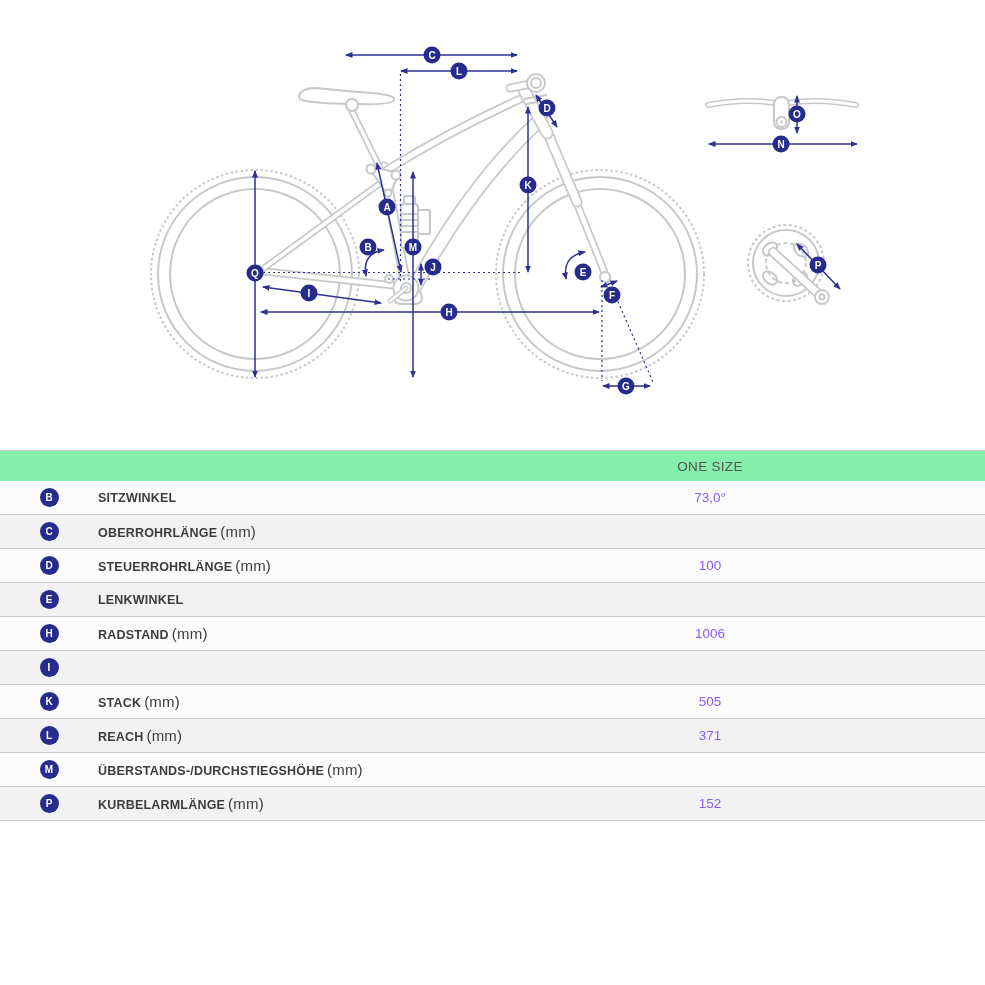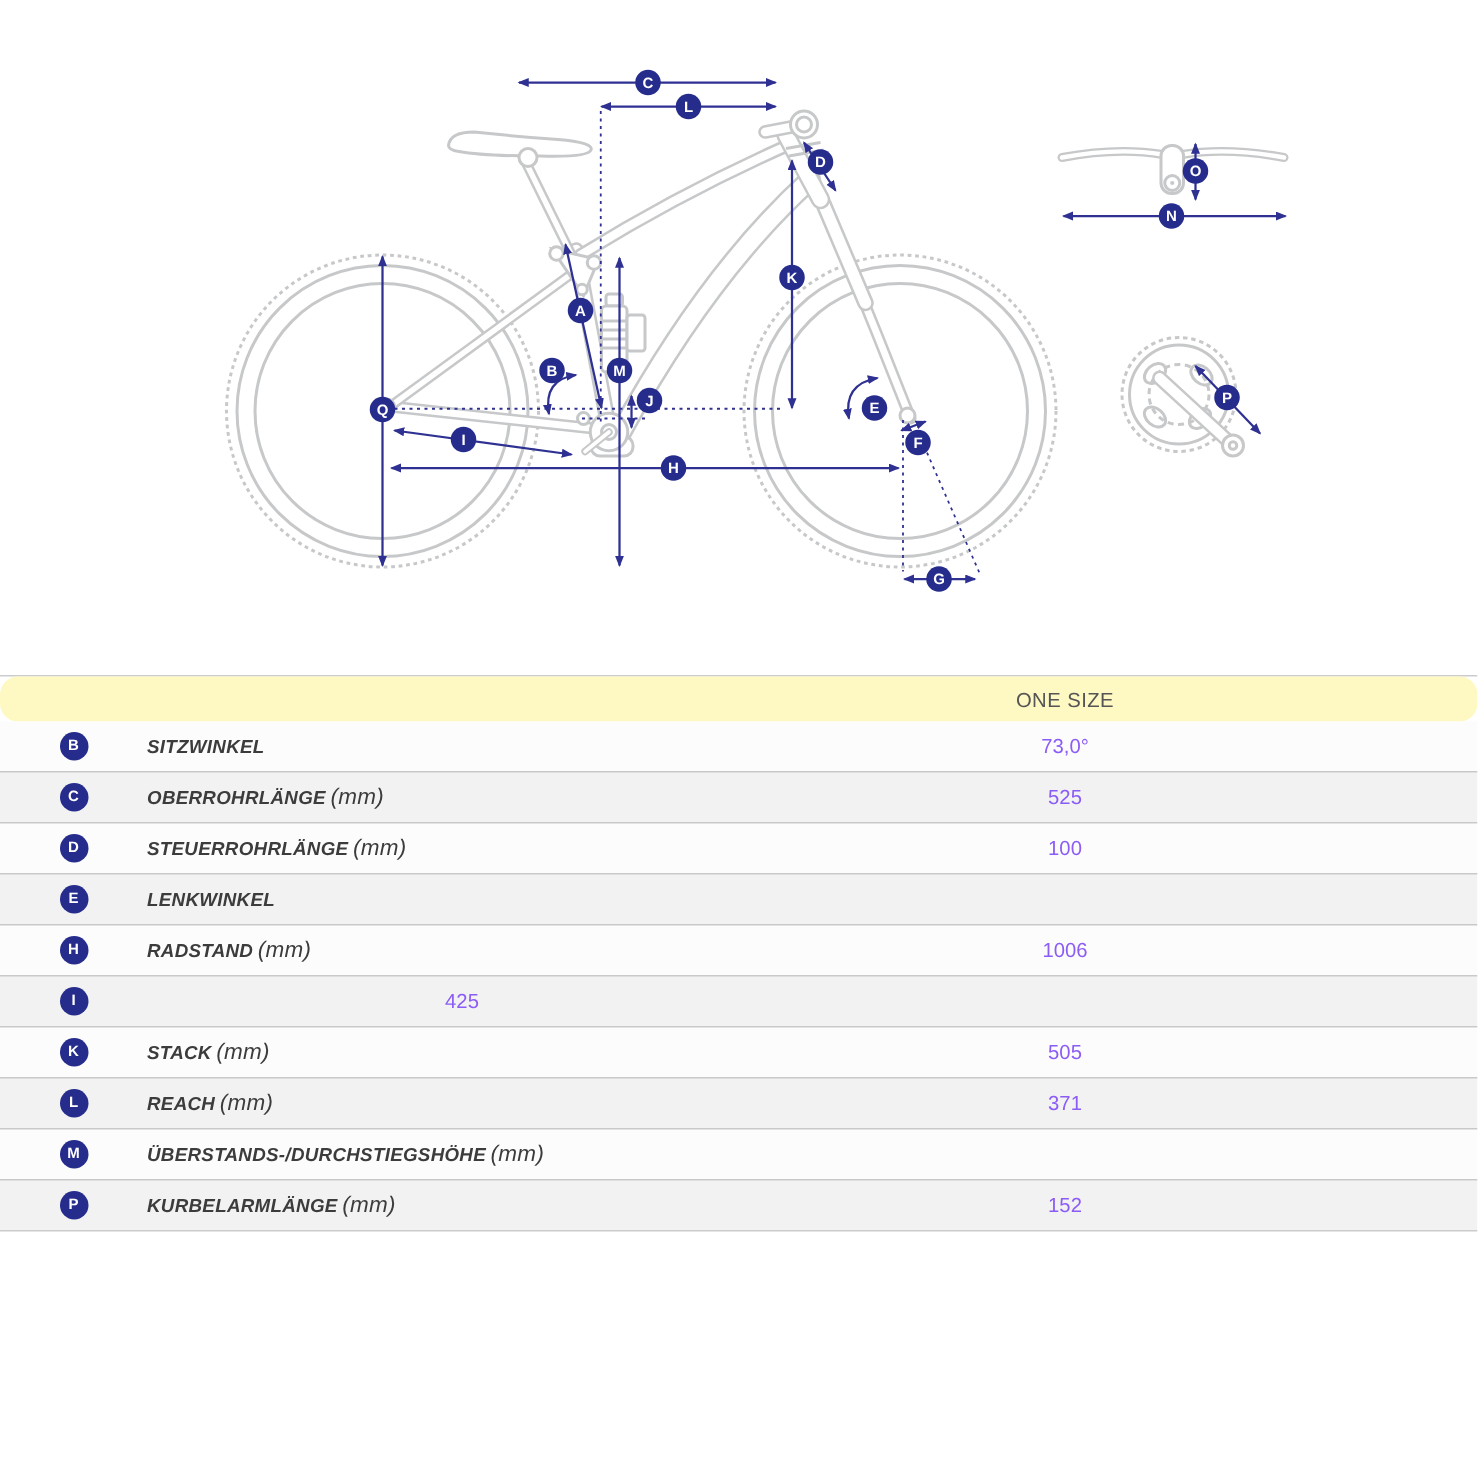--- a/index.html
+++ b/index.html
@@ -16,23 +16,23 @@
   .dim{stroke:#2e3192;stroke-width:1.5;fill:none;}
   .dim-dot{stroke:#2e3192;stroke-width:1.2;fill:none;stroke-dasharray:2 3;}
   .badge circle{fill:#262c8c;}
   .badge text{fill:#ffffff;font:bold 10px "Liberation Sans",sans-serif;text-anchor:middle;}
 
   
   .geo-table{position:absolute;top:450px;left:0;width:985px;border-top:1px solid #cccccc;border-bottom:1px solid #cccccc;}
   .g-row{display:flex;align-items:center;height:33px;background:#fcfcfc;}
   .g-row + .g-row{border-top:1px solid #c9c9c9;}
   .g-row.alt{background:#f2f2f2;}
-  .g-row.head{height:30px;background:#fef9c3;border-radius:12px;}
+  .g-row.head{height:30px;background:#86efac;}
   .cell-badge{width:98px;display:flex;justify-content:center;align-items:center;}
-  .cell-label{flex:1;color:#3c3c3c;font-size:12.5px;font-weight:bold;letter-spacing:.2px;white-space:nowrap;font-style:italic;}
+  .cell-label{flex:1;color:#3c3c3c;font-size:12.5px;font-weight:bold;letter-spacing:.2px;white-space:nowrap;}
   .cell-label .unit{font-size:15px;font-weight:normal;color:#3c3c3c;margin-left:3px;}
   .cell-value{width:420px;margin-right:65px;text-align:center;color:#8b5cf6;font-size:13.5px;}
   .g-row.head .cell-value{color:#555555;letter-spacing:.3px;}
   .tbadge{display:inline-flex;width:19px;height:19px;border-radius:50%;background:#262c8c;color:#fff;
           font-size:10px;font-weight:bold;align-items:center;justify-content:center;}
 </style>
 </head>
 <body>
 
 <div class="page">
@@ -259,21 +259,20 @@
       <div class="cell-value">73,0°</div>
     </div>
 
     <div class="g-row alt">
       <div class="cell-badge">
         <span class="tbadge">C</span>
       </div>
       <div class="cell-label">
         <span>OBERROHRLÄNGE</span><span class="unit">(mm)</span>
       </div>
-      <div class="cell-value">525</div>
     </div>
 
     <div class="g-row">
       <div class="cell-badge">
         <span class="tbadge">D</span>
       </div>
       <div class="cell-label">
         <span>STEUERROHRLÄNGE</span><span class="unit">(mm)</span>
       </div>
       <div class="cell-value">100</div>
@@ -295,21 +294,20 @@
       <div class="cell-label">
         <span>RADSTAND</span><span class="unit">(mm)</span>
       </div>
       <div class="cell-value">1006</div>
     </div>
 
     <div class="g-row alt">
       <div class="cell-badge">
         <span class="tbadge">I</span>
       </div>
-      <div class="cell-value">425</div>
     </div>
 
     <div class="g-row">
       <div class="cell-badge">
         <span class="tbadge">K</span>
       </div>
       <div class="cell-label">
         <span>STACK</span><span class="unit">(mm)</span>
       </div>
       <div class="cell-value">505</div>

